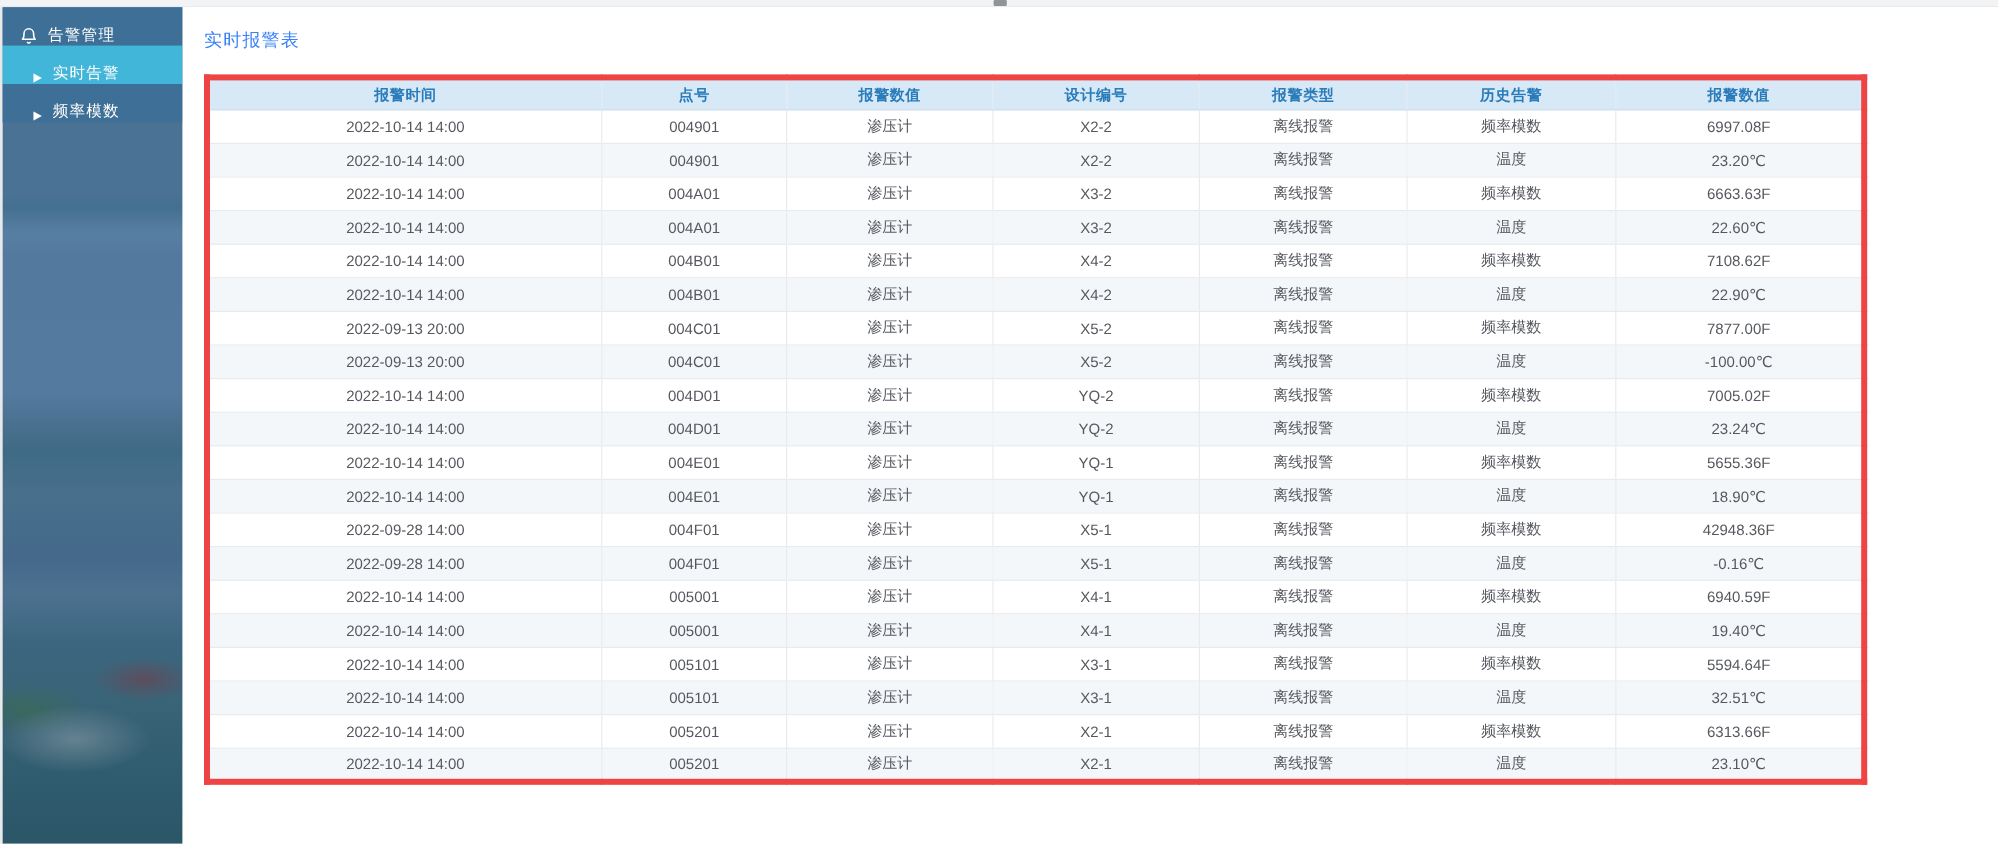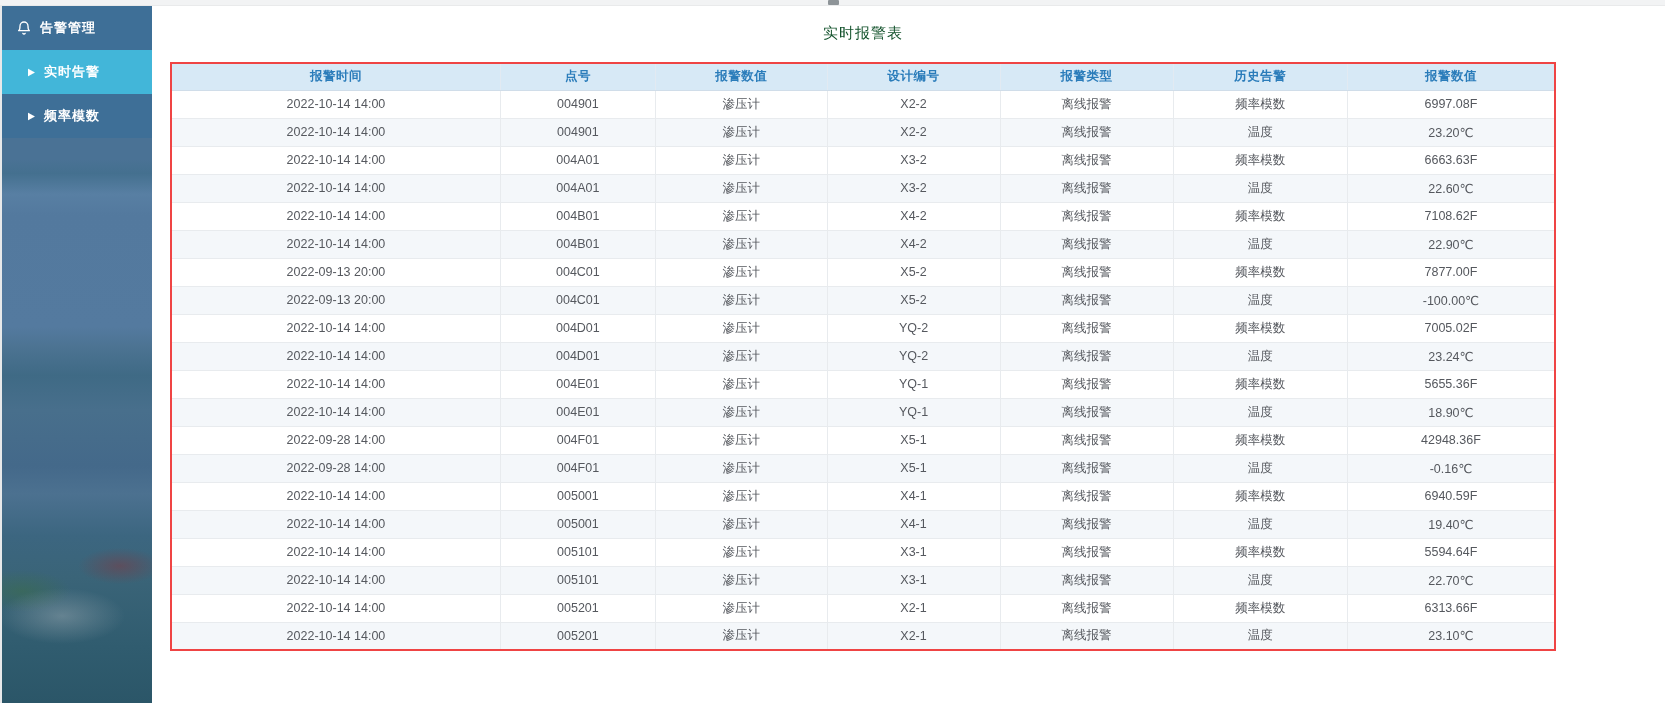--- a/index.html
+++ b/index.html
@@ -20,47 +20,47 @@
       linear-gradient(180deg,
         #4a7295 0%,  #4a7295 22%,
         #44708f 24%, #587fa3 27%,
         #53799e 30%, #547a9f 46%,
         #4c7392 49%, #3f6a85 53%,
         #486f8c 58%, #44698a 66%,
         #4c7190 70%, #3c6680 76%,
         #3a6478 82%, #305c6f 92%, #2b5668 100%);
     border-left:2px solid #e8e9ea;
   }
-  .side-item { display:flex; align-items:center; height:44px; color:#ffffff; font-size:13px;
-               letter-spacing:1px; cursor:pointer;font-weight:bold; }
+  .side-item { display:flex; align-items:flex-end; height:32px; color:#ffffff; font-size:13px;
+               letter-spacing:1px; cursor:pointer; }
   .side-item.header { background:#3e6f97; padding-left:14px; }
   .side-item.sub { background:#3e6f97; padding-left:26px; }
   .side-item.sub.active { background:#42b6d9; }
   .bell { width:16px; height:16px; margin-right:8px; flex:0 0 auto; }
   .tri { font-size:9px; margin-right:8px; transform:scaleY(1.1); }
 
   
   .collapse-handle { position:absolute; left:156px; top:335px; width:8px; height:12px; cursor:pointer; }
   .collapse-handle::before { content:""; position:absolute; left:0; top:2px;
       border-top:4px solid transparent; border-bottom:4px solid transparent; border-right:5px solid #8f9398; }
   .collapse-handle::after { content:""; position:absolute; left:5px; top:0; width:2px; height:12px; background:#8f9398; }
 
   
   .main { position:absolute; left:154px; top:6px; width:1511px; height:697px; background:#ffffff; }
-  .page-title { position:absolute; left:16px; top:18px; width:1386px; text-align:center;
-                font-size:15px; color:#14532d; letter-spacing:1px; }
+  .page-title { position:absolute; left:16px; top:18px; width:1386px; 
+                font-size:15px; color:#3b82f6; letter-spacing:1px; }
 
   table.alarm { position:absolute; left:16px; top:56px; width:1386px; border-collapse:collapse; table-layout:fixed; }
   table.alarm th { background:#d7e9f6; color:#2a7cba; font-size:12.5px; font-weight:bold;
                    height:27px; border:1px solid #e2eaf2; border-bottom:1px solid #d0dde9; text-align:center; letter-spacing:.5px; }
   table.alarm td { height:28px; font-size:12.5px; color:#55585e; text-align:center;
                    border:1px solid #e8ebee; padding:0 4px; white-space:nowrap; overflow:hidden; }
   table.alarm tr:nth-child(even) td { background:#f4f7fa; }
   table.alarm tr:nth-child(odd) td { background:#ffffff; }
-  table.alarm { border:2px solid #ef4444; }
+  table.alarm { border:5px solid #ef4444; }
 </style>
 </head>
 <body>
 
 <div class="top-strip">
   <div class="top-handle"></div>
 </div>
 
 <div class="sidebar">
   <div class="side-item header">
@@ -260,21 +260,21 @@
           <td>频率模数</td>
           <td>5594.64F</td>
         </tr>
         <tr>
           <td>2022-10-14 14:00</td>
           <td>005101</td>
           <td>渗压计</td>
           <td>X3-1</td>
           <td>离线报警</td>
           <td>温度</td>
-          <td>22.70℃</td>
+          <td>32.51℃</td>
         </tr>
         <tr>
           <td>2022-10-14 14:00</td>
           <td>005201</td>
           <td>渗压计</td>
           <td>X2-1</td>
           <td>离线报警</td>
           <td>频率模数</td>
           <td>6313.66F</td>
         </tr>

